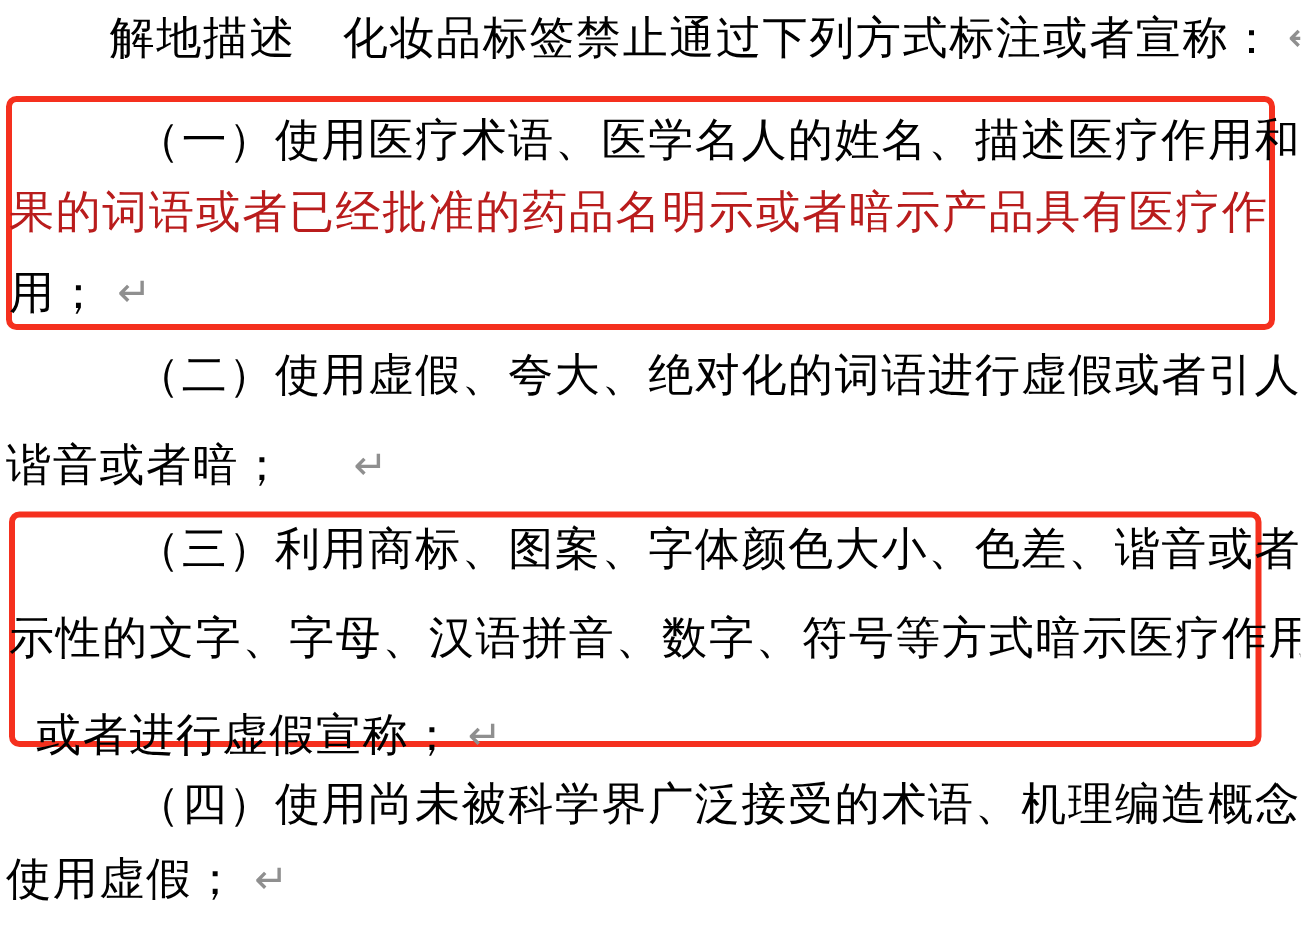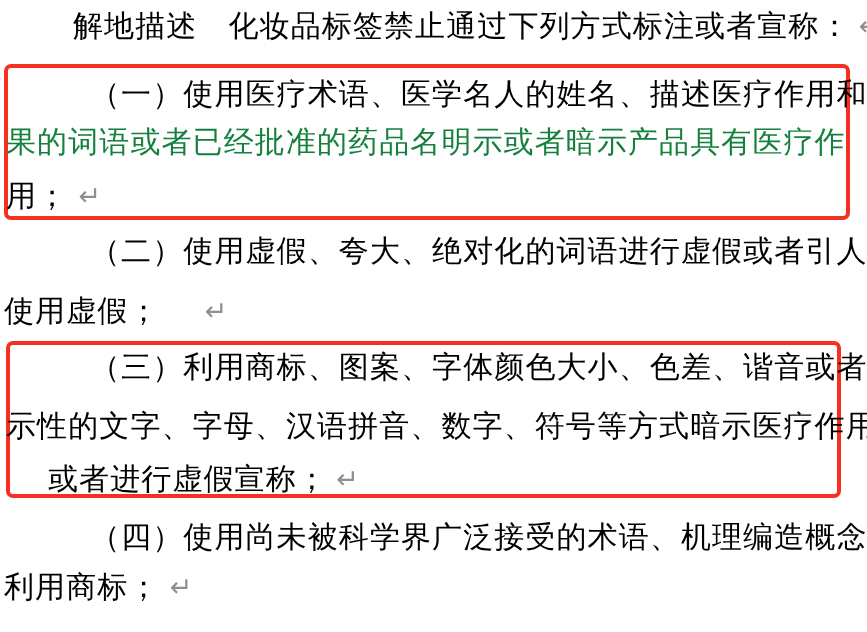--- a/index.html
+++ b/index.html
@@ -47,22 +47,22 @@
 </style>
 </head>
 <body>
 
 <div class="page" style="background: rgb(255, 255, 255);">
 
 <div class="hbox" style="left: 4px; top: 64px; width: 838px; height: 148px; border-color: rgb(245, 48, 30);"></div>
     <div class="hbox" style="left: 6px; top: 341px; width: 827px; height: 149px; border-color: rgb(245, 48, 30);"></div>
     <div class="line" style="top: 3px; padding-left: 73px; color: rgb(0, 0, 0);"><span class="txt">解地描述　化妆品标签禁止通过下列方式标注或者宣称：</span><span class="mark" style="color: rgb(143, 143, 143); margin-left: 8px;">↵</span></div>
     <div class="line" style="top: 71px; padding-left: 90px; color: rgb(0, 0, 0);"><span class="txt">（一）使用医疗术语、医学名人的姓名、描述医疗作用和效</span></div>
-    <div class="line" style="top: 119px; padding-left: 6px; color: #15803d;"><span class="txt">果的词语或者已经批准的药品名明示或者暗示产品具有医疗作</span></div>
+    <div class="line" style="top: 119px; padding-left: 6px; color: #b91c1c;"><span class="txt">果的词语或者已经批准的药品名明示或者暗示产品具有医疗作</span></div>
     <div class="line" style="top: 173px; padding-left: 6px; color: rgb(0, 0, 0);"><span class="txt">用；</span><span class="mark" style="color: rgb(143, 143, 143); margin-left: 10px;">↵</span></div>
     <div class="line" style="top: 228px; padding-left: 90px; color: rgb(0, 0, 0);"><span class="txt">（二）使用虚假、夸大、绝对化的词语进行虚假或者引人误</span></div>
-    <div class="line" style="top: 288px; padding-left: 4px; color: rgb(0, 0, 0);"><span class="txt">使用虚假；</span><span class="mark" style="color: rgb(143, 143, 143); margin-left: 45px;">↵</span></div>
+    <div class="line" style="top: 288px; padding-left: 4px; color: rgb(0, 0, 0);"><span class="txt">谐音或者暗；</span><span class="mark" style="color: rgb(143, 143, 143); margin-left: 45px;">↵</span></div>
     <div class="line" style="top: 344px; padding-left: 90px; color: rgb(0, 0, 0);"><span class="txt">（三）利用商标、图案、字体颜色大小、色差、谐音或者暗</span></div>
     <div class="line" style="top: 403px; padding-left: 6px; color: rgb(0, 0, 0);"><span class="txt">示性的文字、字母、汉语拼音、数字、符号等方式暗示医疗作用</span></div>
-    <div class="line" style="top: 456px; padding-left: 24px; color: rgb(0, 0, 0); margin-left: 24px;"><span class="txt">或者进行虚假宣称；</span><span class="mark" style="color: rgb(143, 143, 143); margin-left: 8px;">↵</span></div>
+    <div class="line" style="top: 468px; padding-left: 24px; color: rgb(0, 0, 0);"><span class="txt">或者进行虚假宣称；</span><span class="mark" style="color: rgb(143, 143, 143); margin-left: 8px;">↵</span></div>
     <div class="line" style="top: 514px; padding-left: 90px; color: rgb(0, 0, 0);"><span class="txt">（四）使用尚未被科学界广泛接受的术语、机理编造概念误</span></div>
-    <div class="line" style="top: 564px; padding-left: 4px; color: rgb(0, 0, 0);"><span class="txt">利用商标；</span><span class="mark" style="color: rgb(143, 143, 143); margin-left: 10px;">↵</span></div>
+    <div class="line" style="top: 564px; padding-left: 4px; color: rgb(0, 0, 0);"><span class="txt">使用虚假；</span><span class="mark" style="color: rgb(143, 143, 143); margin-left: 10px;">↵</span></div>
   </div>
 
 </body></html>

